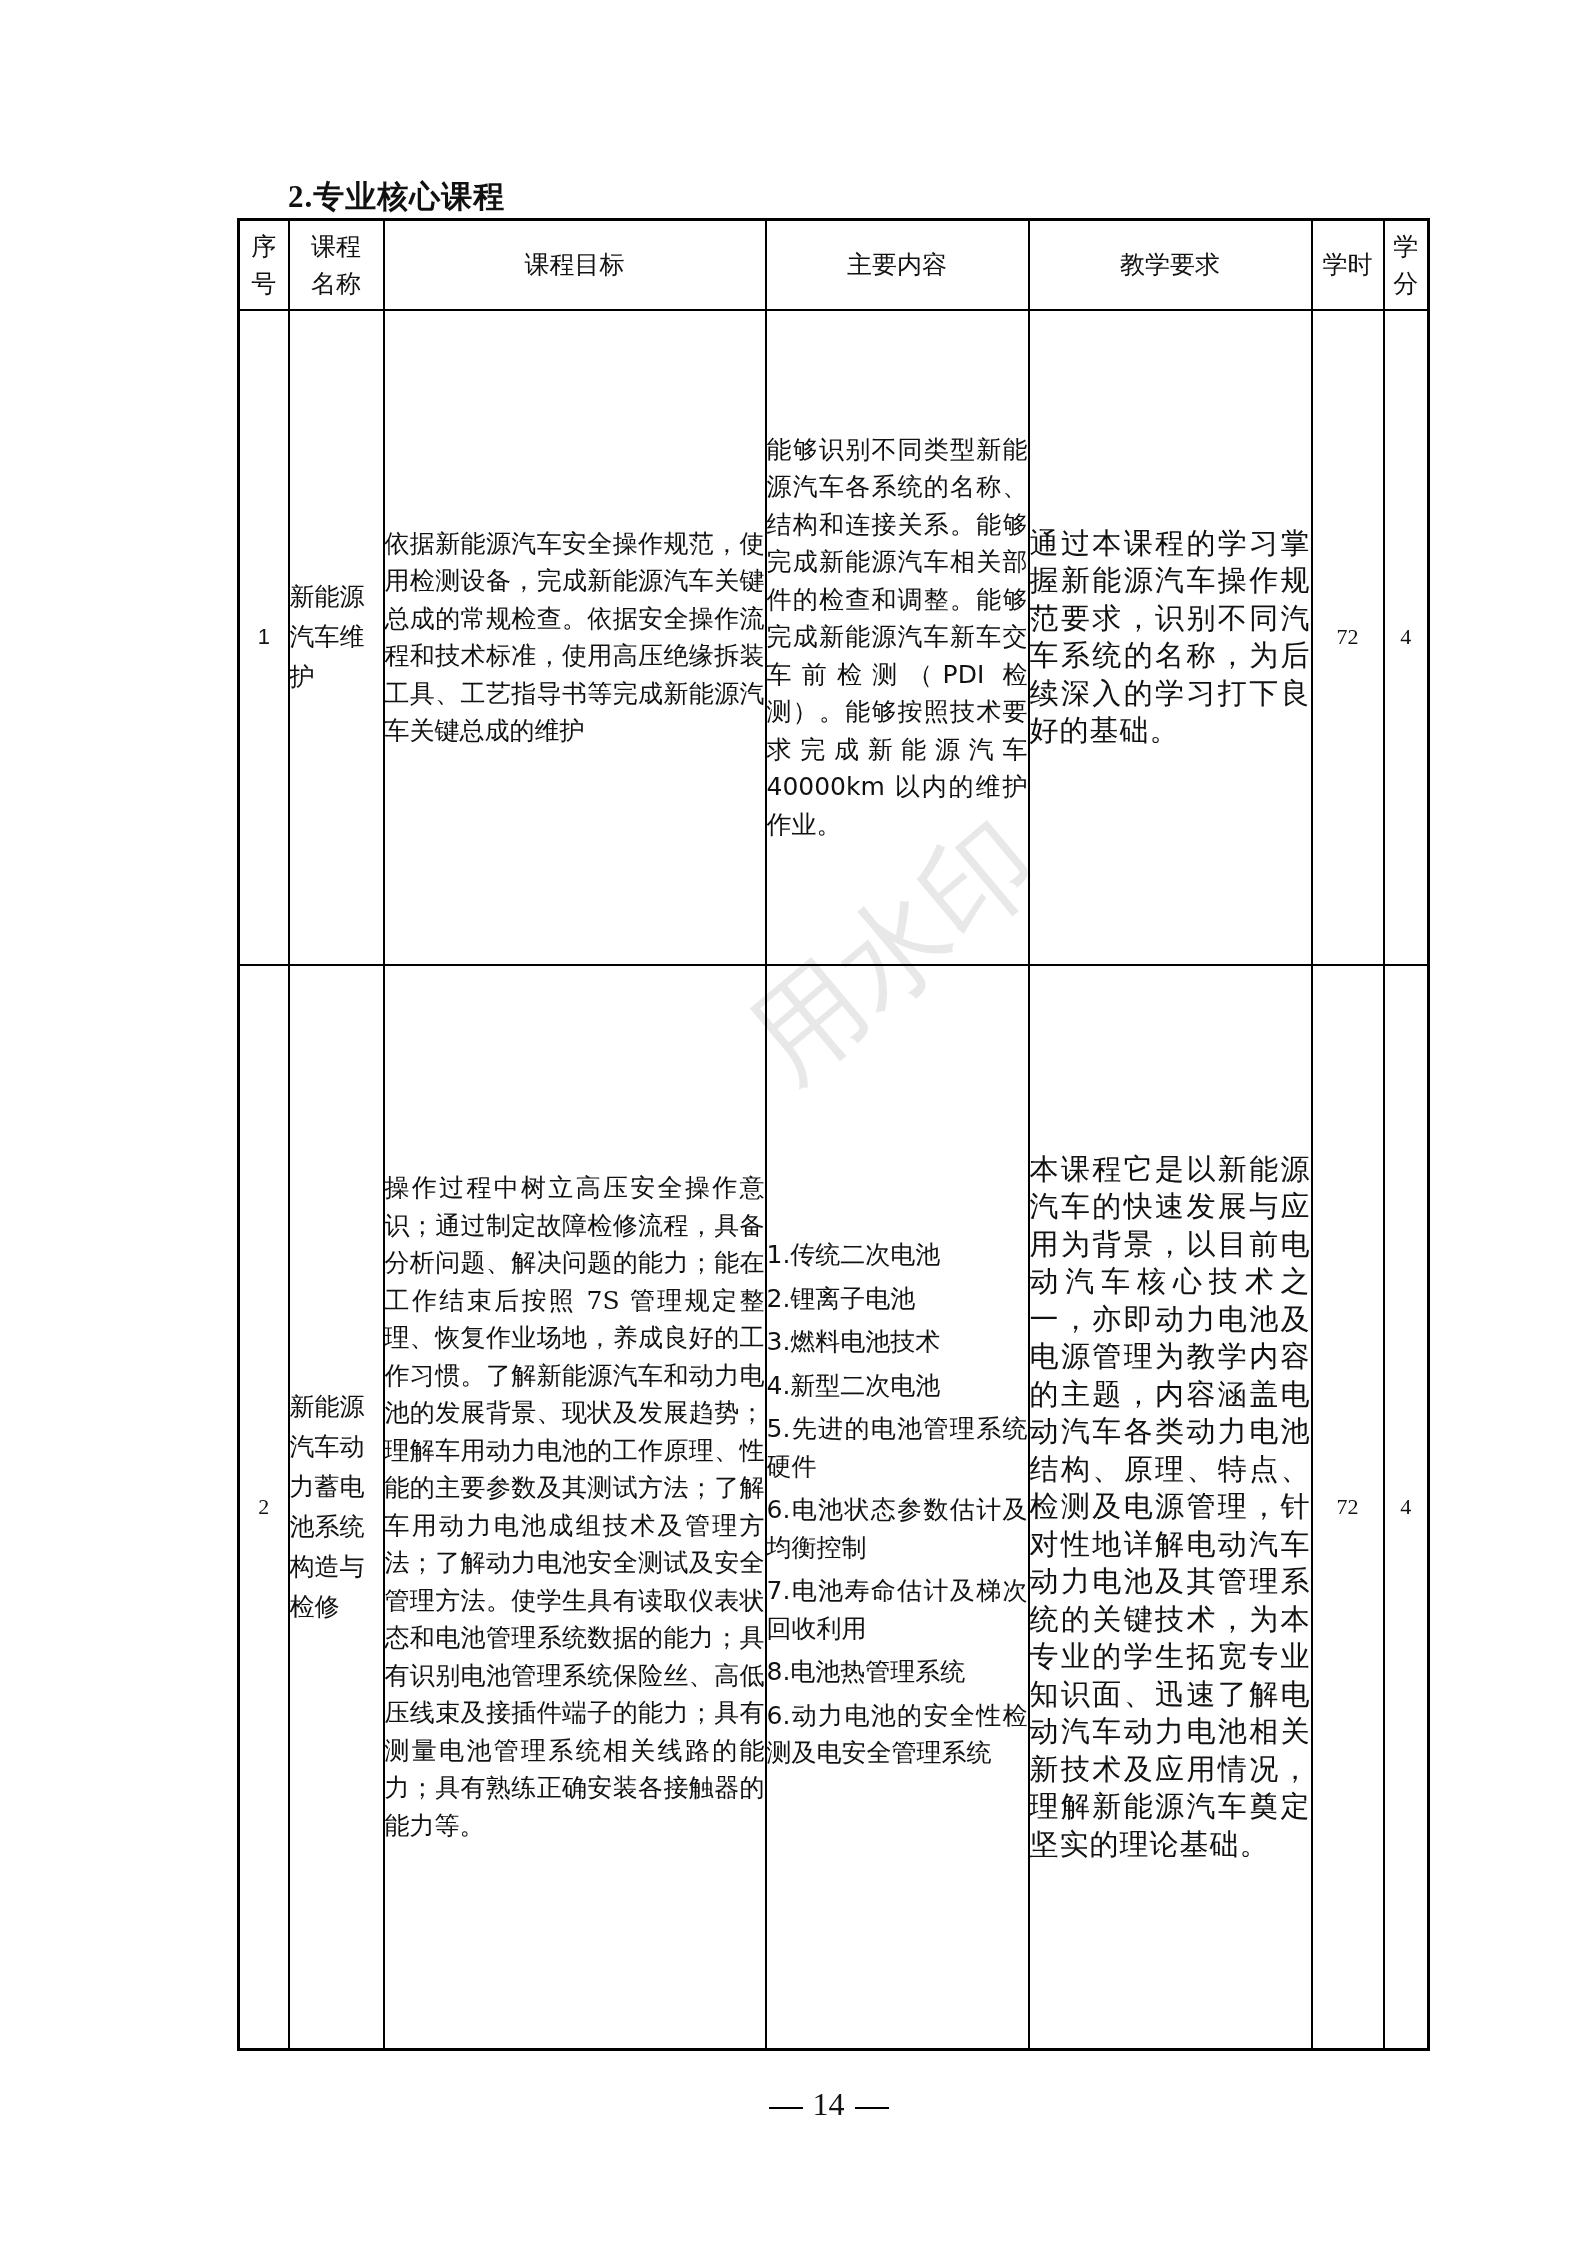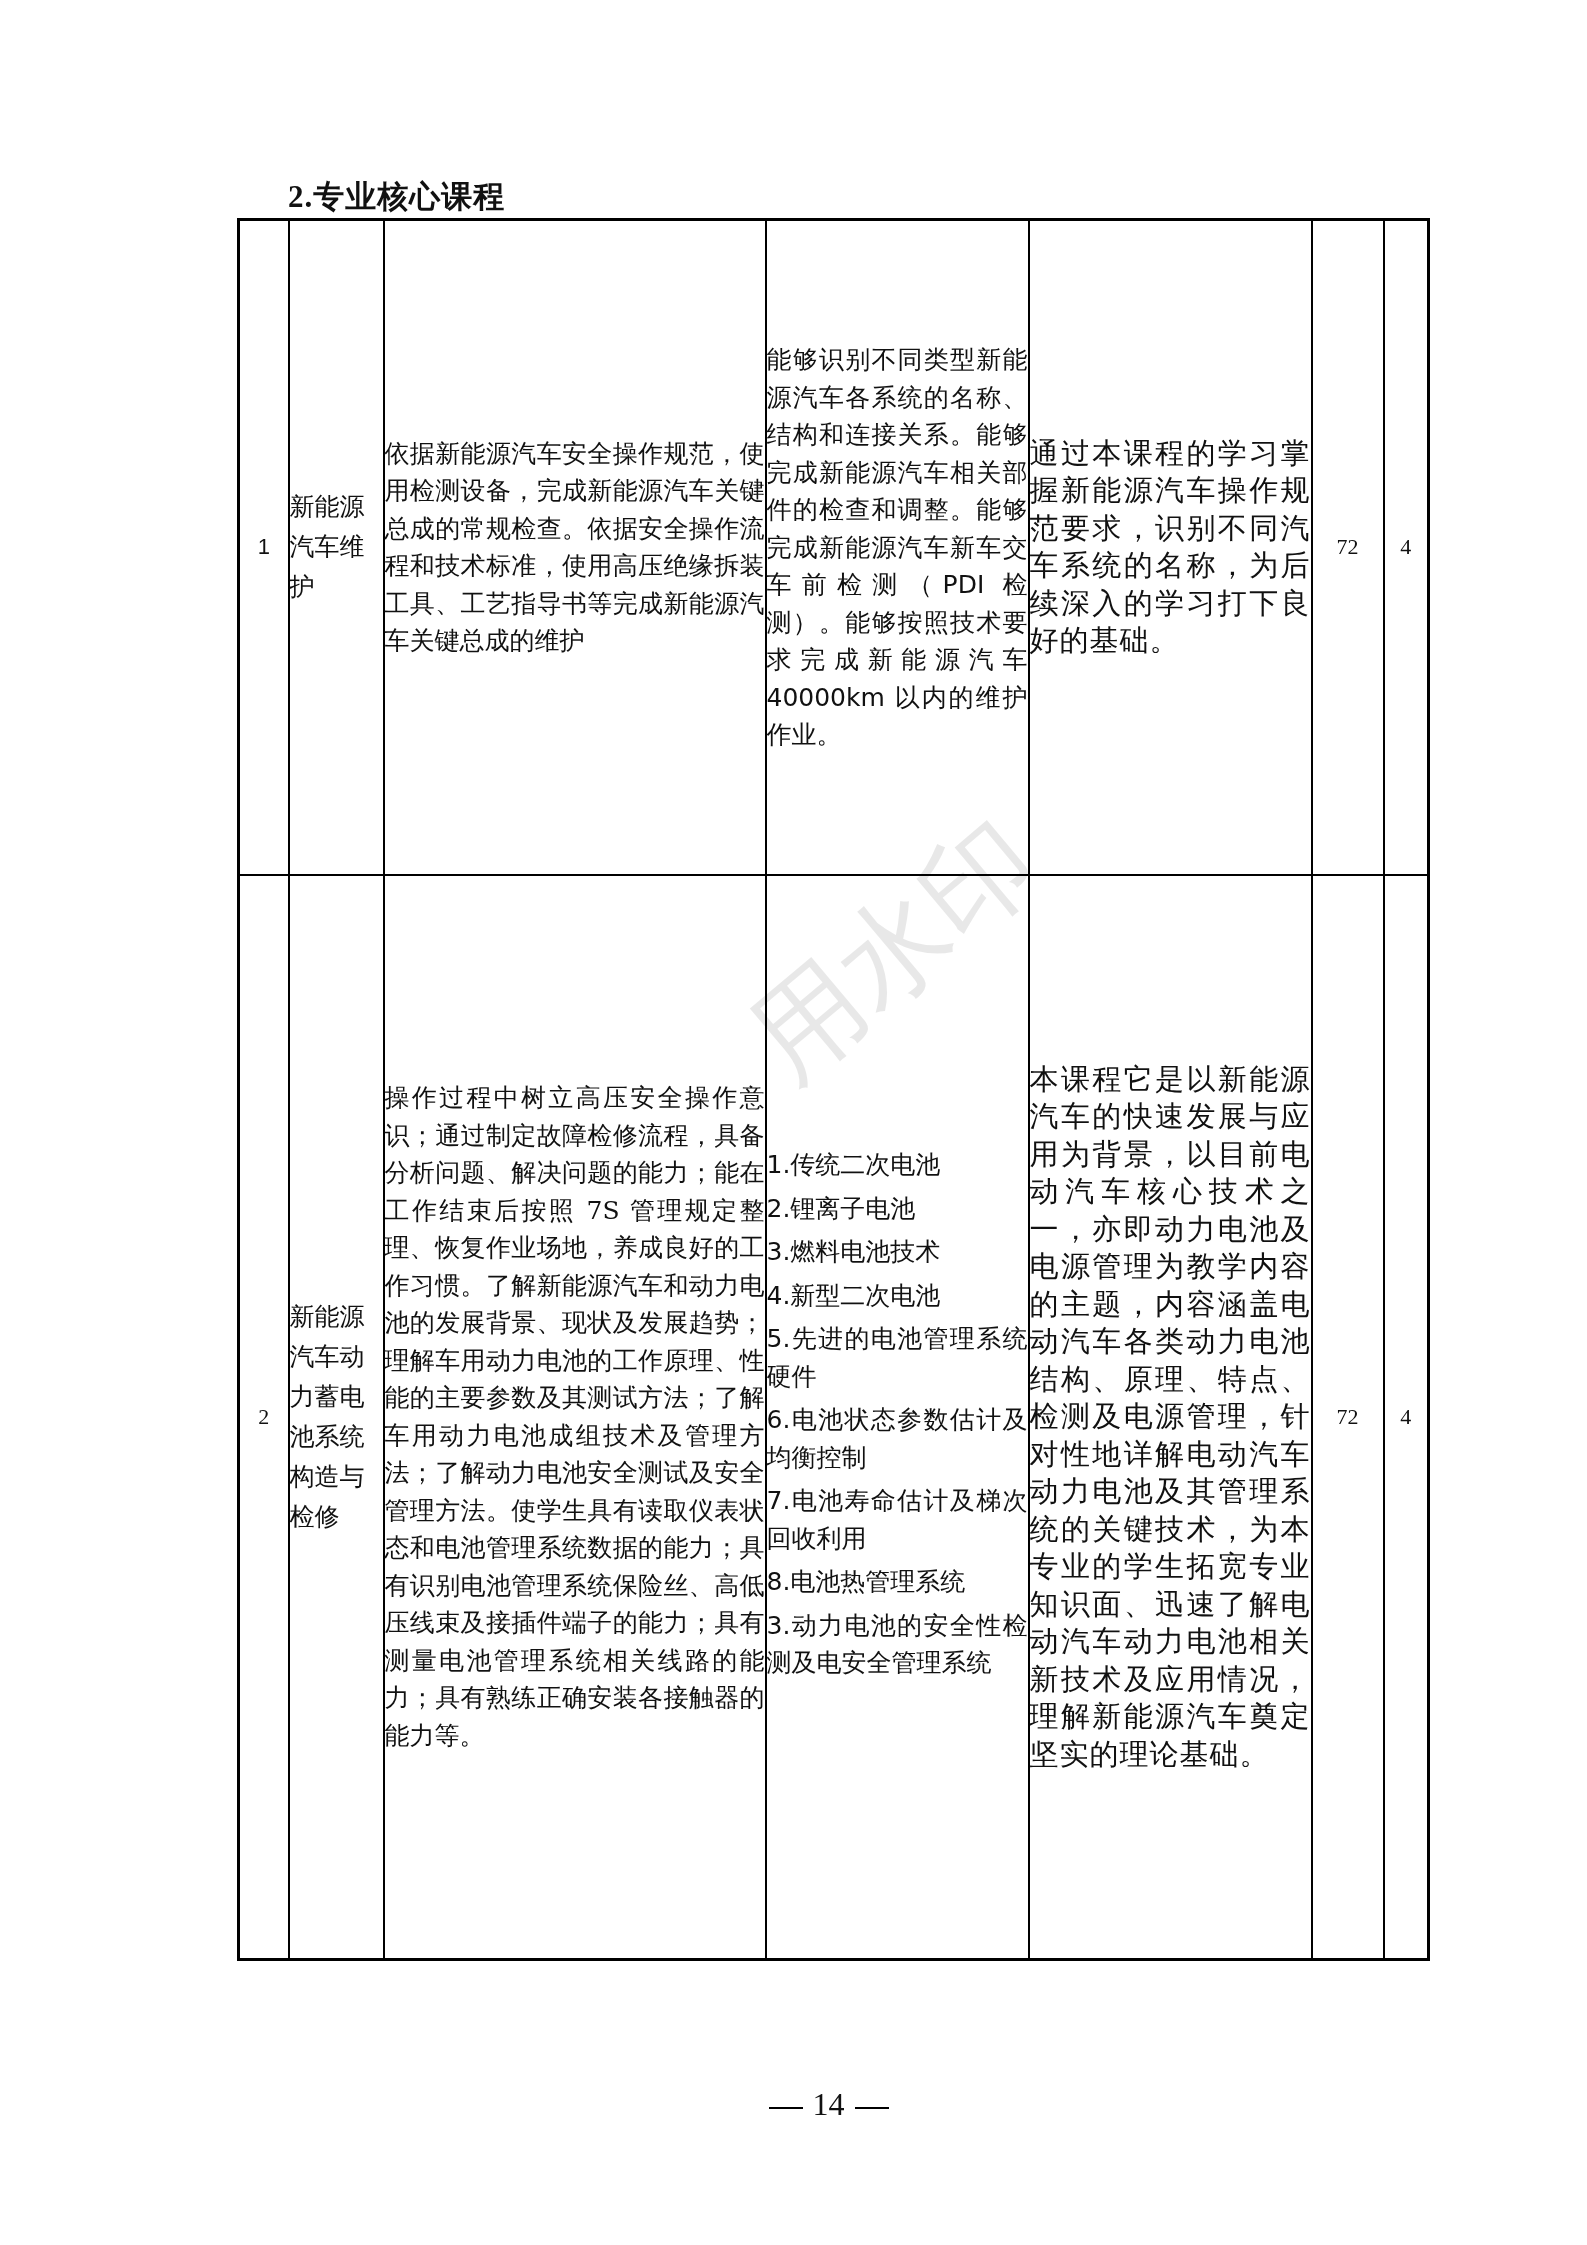--- a/index.html
+++ b/index.html
@@ -43,20 +43,29 @@
   <colgroup>
     <col style="width:50px">
     <col style="width:95px">
     <col style="width:382px">
     <col style="width:263px">
     <col style="width:283px">
     <col style="width:72px">
     <col style="width:45px">
   </colgroup>
   <tbody>
+      <tr class="hdr-row">
+    <th style="padding:0 8px;"><span>序号</span></th>
+    <th style="padding:0 14px;"><span>课程名称</span></th>
+    <th>课程目标</th>
+    <th>主要内容</th>
+    <th>教学要求</th>
+    <th>学时</th>
+    <th style="padding:0 6px;"><span>学分</span></th>
+  </tr>
   <tr class="row1">
     <td class="num-cell">1</td>
     <td class="name-cell">新能源汽车维护</td>
     <td class="text-cell">依据新能源汽车安全操作规范，使用检测设备，完成新能源汽车关键总成的常规检查。依据安全操作流程和技术标准，使用高压绝缘拆装工具、工艺指导书等完成新能源汽车关键总成的维护</td>
     <td class="content-cell">能够识别不同类型新能源汽车各系统的名称、结构和连接关系。能够完成新能源汽车相关部件的检查和调整。能够完成新能源汽车新车交车前检测（PDI 检测）。能够按照技术要求完成新能源汽车 40000km 以内的维护作业。</td>
     <td class="req-cell">通过本课程的学习掌握新能源汽车操作规范要求，识别不同汽车系统的名称，为后续深入的学习打下良好的基础。</td>
     <td class="val-cell">72</td>
     <td class="val-cell">4</td>
   </tr>
   <tr class="row2">
@@ -65,21 +74,21 @@
     <td class="text-cell">操作过程中树立高压安全操作意识；通过制定故障检修流程，具备分析问题、解决问题的能力；能在工作结束后按照 7S 管理规定整理、恢复作业场地，养成良好的工作习惯。了解新能源汽车和动力电池的发展背景、现状及发展趋势；理解车用动力电池的工作原理、性能的主要参数及其测试方法；了解车用动力电池成组技术及管理方法；了解动力电池安全测试及安全管理方法。使学生具有读取仪表状态和电池管理系统数据的能力；具有识别电池管理系统保险丝、高低压线束及接插件端子的能力；具有测量电池管理系统相关线路的能力；具有熟练正确安装各接触器的能力等。</td>
     <td class="content-cell">
       <span class="list-item">1.传统二次电池</span>
       <span class="list-item">2.锂离子电池</span>
       <span class="list-item">3.燃料电池技术</span>
       <span class="list-item">4.新型二次电池</span>
       <span class="list-item">5.先进的电池管理系统硬件</span>
       <span class="list-item">6.电池状态参数估计及均衡控制</span>
       <span class="list-item">7.电池寿命估计及梯次回收利用</span>
       <span class="list-item">8.电池热管理系统</span>
-      <span class="list-item">3.动力电池的安全性检测及电安全管理系统</span>
+      <span class="list-item">6.动力电池的安全性检测及电安全管理系统</span>
     </td>
     <td class="req-cell">本课程它是以新能源汽车的快速发展与应用为背景，以目前电动汽车核心技术之一，亦即动力电池及电源管理为教学内容的主题，内容涵盖电动汽车各类动力电池结构、原理、特点、检测及电源管理，针对性地详解电动汽车动力电池及其管理系统的关键技术，为本专业的学生拓宽专业知识面、迅速了解电动汽车动力电池相关新技术及应用情况，理解新能源汽车奠定坚实的理论基础。</td>
     <td class="val-cell">72</td>
     <td class="val-cell">4</td>
   </tr>
 </tbody>
   </table>
 
 <div class="watermark">用水印</div>
 

